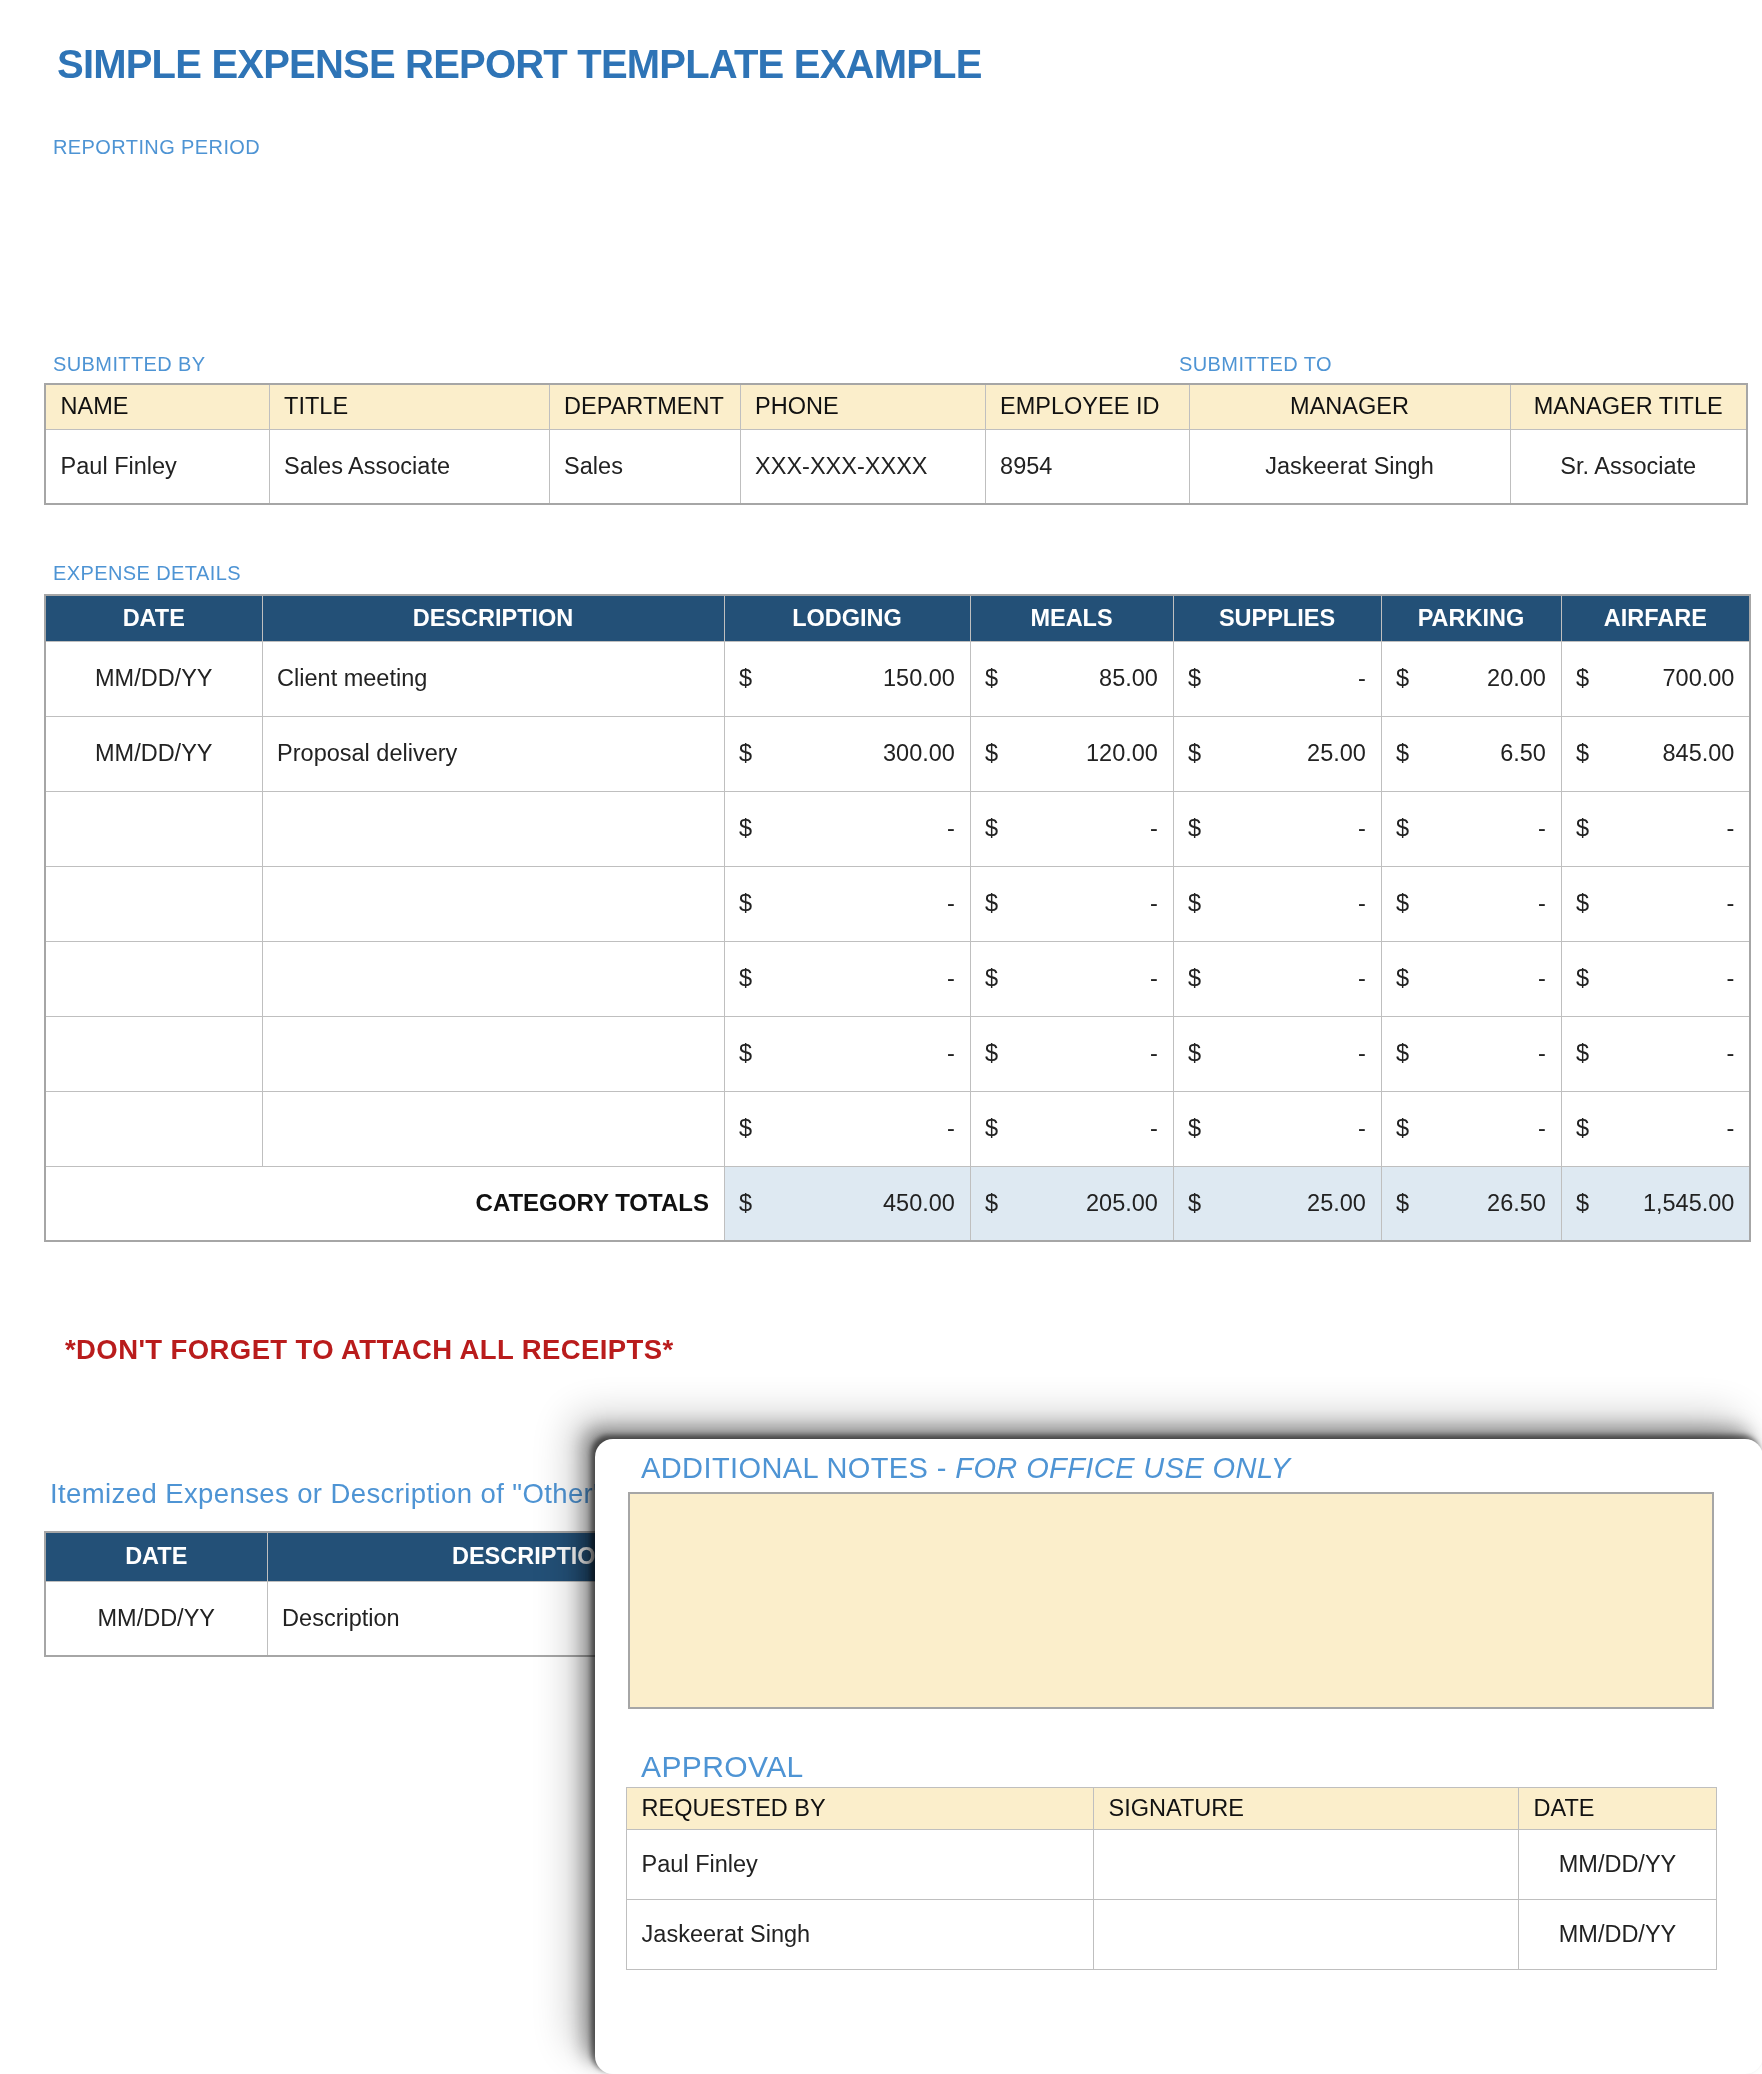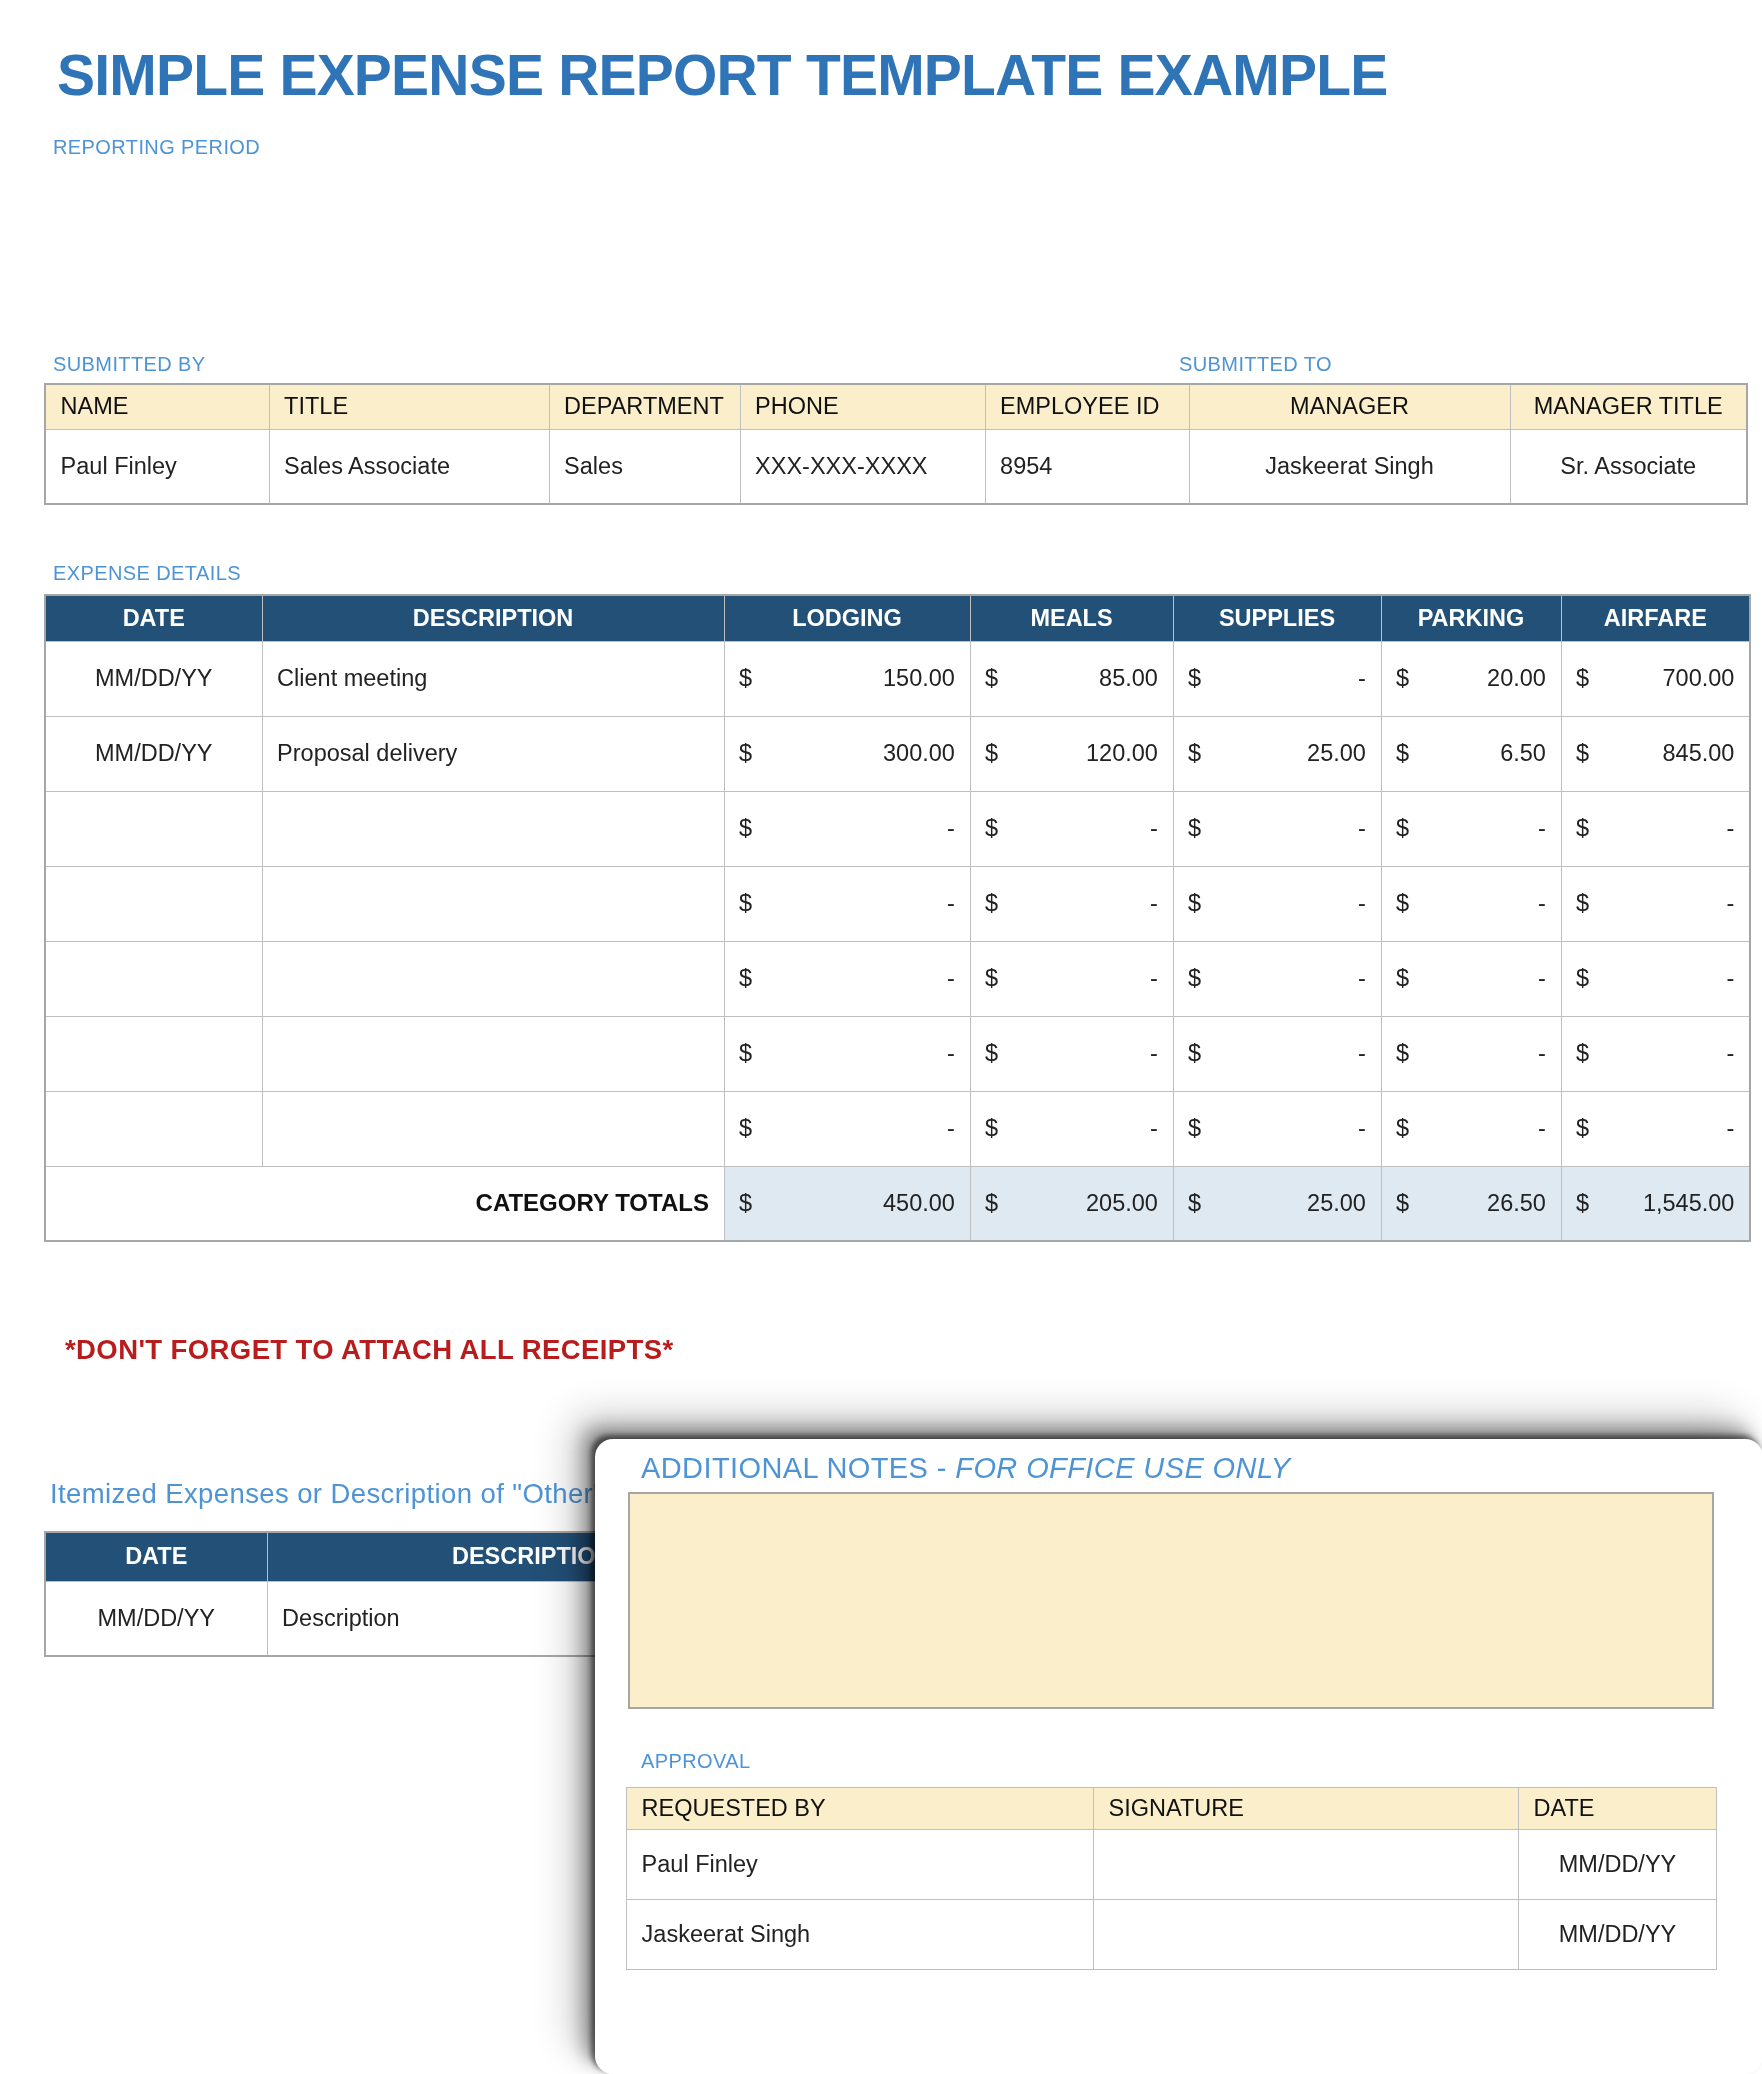--- a/index.html
+++ b/index.html
@@ -1,19 +1,19 @@
 <!DOCTYPE html>
 <html style="font-size:13px"><head>
 <meta charset="utf-8">
 <style>
   * { margin:0; padding:0; box-sizing:border-box; }
   body { background:#ffffff; font-family:"Liberation Sans", sans-serif; }
   .page { position:relative; width:1763px; height:2074px; background:#ffffff; overflow:hidden; }
 
-  .title { position:absolute; left:57px; top:42px; font-size:57px; font-weight:700;
+  .title { position:absolute; left:57px; top:42px; font-size:40px; font-weight:700;
            color:#2E74B6; letter-spacing:-0.8px; }
 
   .sec-h { position:absolute; font-size:20px; color:#4E94D4; letter-spacing:0.4px; }
   .h-reporting { left:53px; top:136px; }
   .h-subby     { left:53px; top:353px; }
   .h-subto     { left:1179px; top:353px; }
   .h-expense   { left:53px; top:562px; }
   .h-itemized  { left:50px; top:1478px; font-size:27.5px; }
 
   table.tbl { position:absolute; border-collapse:collapse; table-layout:fixed;
@@ -48,21 +48,21 @@
   .itemized-desc { color:#444444; }
 
   
   .panel { position:absolute; left:595px; top:1439px; width:1168px; height:635px; background:#ffffff;
            box-shadow:-3.2px -3.2px 4.9px rgba(0,0,0,0.50), -11.3px -11.3px 18px rgba(0,0,0,0.35),
                       -24px -24px 39px rgba(0,0,0,0.20);border-radius:18px; }
   .panel-title { position:absolute; left:46px; top:13px; font-size:29px; color:#4E94D4; letter-spacing:0.4px; }
   .panel-title .it { font-style:italic; }
   .notes-box { position:absolute; left:33px; top:53px; width:1086px; height:217px;
                background:#FBEECB; border:2.4px solid #A6A6A6; }
-  .h-approval { position:absolute; left:46px; top:311px; font-size:20px; color:#4E94D4; letter-spacing:0.4px; }
+  .h-approval { position:absolute; left:46px; top:311px; font-size:30px; color:#4E94D4; letter-spacing:0.4px; }
   table.approval { position:absolute; left:31px; top:348px; border:1.6px solid #A6A6A6; }
   .approval th { background:#FBEECB; height:42px; text-align:left; color:#111; }
   .approval td { height:70px; }
 </style>
 </head>
 <body>
 
 <div class="page">
 
   <div class="title">SIMPLE EXPENSE REPORT TEMPLATE EXAMPLE</div>

